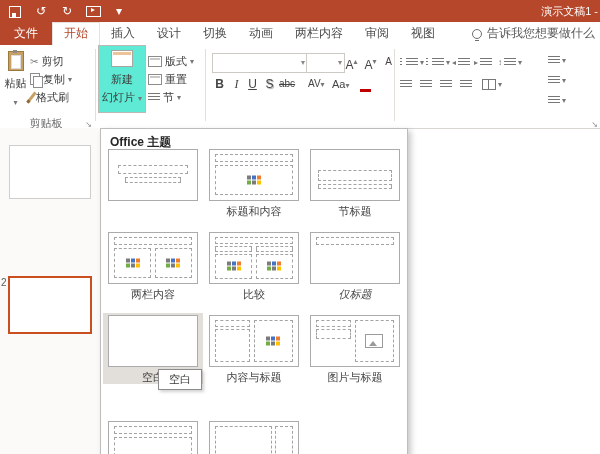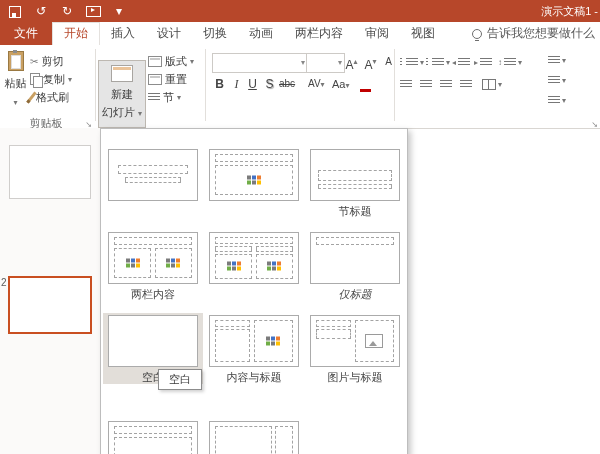--- a/index.html
+++ b/index.html
@@ -38,22 +38,22 @@
   .clipboard-ico{display:block;width:14px;height:18px;margin:3px auto 2px;background:#C9A063;border:1px solid #9A7942;position:relative;}
   .clipboard-ico::before{content:"";position:absolute;left:2px;top:3px;right:2px;bottom:1px;background:#fff;border:1px solid #DDD;}
   .clipboard-ico::after{content:"";position:absolute;left:4px;top:-2px;width:4px;height:3px;background:#8C8C8C;}
 
   .btn-sm{position:absolute;height:16px;display:flex;align-items:center;gap:3px;font-size:11px;color:#3B3B3B;white-space:nowrap;}
   .ico{font-size:10px;color:#777;}
   .copy-ico{display:inline-block;width:8px;height:10px;border:1px solid #8C8C8C;background:#fff;position:relative;}
   .copy-ico::after{content:"";position:absolute;left:2px;top:2px;width:8px;height:10px;border:1px solid #8C8C8C;background:#fff;}
   .brush-ico{display:inline-block;width:3px;height:10px;background:#C9A063;transform:rotate(38deg);border-bottom:3px solid #8C6A3A;}
 
-  .newslide{position:absolute;left:98px;top:15px;width:46px;height:66px;text-align:center;
-            background:#e5e5e5;border:1px solid #BDB8B1;}
+  .newslide{position:absolute;left:98px;top:0;width:46px;height:66px;text-align:center;
+            background:#5eead4;border:1px solid #BDB8B1;}
   .ns-ico{display:block;width:20px;height:15px;background:#fff;border:1px solid #A8A5A1;margin:4px auto 2px;position:relative;}
   .ns-ico::before{content:"";position:absolute;left:1px;top:1px;right:1px;height:3px;background:#EBC49A;}
   .ns-l2{font-size:11px;color:#3B3B3B;}
 
   .mini-slide{display:inline-block;width:12px;height:9px;border:1px solid #8C8C8C;background:#fff;position:relative;}
   .mini-slide::before{content:"";position:absolute;left:1px;top:1px;right:1px;height:2px;background:#C9C9C9;}
 
   .combo{position:absolute;height:18px;background:#fff;border:1px solid #CDCAC6;font-size:11px;color:#444;line-height:18px;padding-left:4px;}
   .combo .combo-caret{position:absolute;right:2px;top:0;font-size:8px;color:#888;line-height:18px;}
 
@@ -269,20 +269,21 @@
     <div class="launcher" style="left:588px;">↘</div>
   </div>
 
   <div class="slides-panel">
     <div class="slide-thumb s1"></div>
     <div class="slide-num">2</div>
     <div class="slide-thumb s2"></div>
   </div>
 
   <div class="gallery">
+    <div class="gallery-header">Office 主题</div>
     <div class="grid">
         <div class="cell" style="left: 2px; top: 18px;">
           <div class="thumb">
             <div class="ph" style="left: 10%; top: 30%; width: 80%; height: 17%;"></div>
             <div class="ph" style="left: 18%; top: 53%; width: 64%; height: 12%;"></div>
           </div>
         </div>
         <div class="cell" style="left: 103px; top: 18px;">
           <div class="thumb">
             <div class="ph" style="left: 6%; top: 8%; width: 88%; height: 16%;"></div>
@@ -290,20 +291,21 @@
               <div class="phicons">
                 <span style="background: rgb(123, 123, 123);"></span>
                 <span style="background: rgb(68, 114, 196);"></span>
                 <span style="background: rgb(237, 125, 49);"></span>
                 <span style="background: rgb(112, 173, 71);"></span>
                 <span style="background: rgb(123, 123, 123);"></span>
                 <span style="background: rgb(255, 192, 0);"></span>
               </div>
             </div>
           </div>
+          <div class="thumb-label">标题和内容</div>
         </div>
         <div class="cell" style="left: 2px; top: 101px;">
           <div class="thumb">
             <div class="ph" style="left: 6%; top: 8%; width: 88%; height: 16%;"></div>
             <div class="ph" style="left: 6%; top: 30%; width: 42%; height: 60%;">
               <div class="phicons">
                 <span style="background: rgb(123, 123, 123);"></span>
                 <span style="background: rgb(68, 114, 196);"></span>
                 <span style="background: rgb(237, 125, 49);"></span>
                 <span style="background: rgb(112, 173, 71);"></span>
@@ -350,20 +352,21 @@
               <div class="phicons">
                 <span style="background: rgb(123, 123, 123);"></span>
                 <span style="background: rgb(68, 114, 196);"></span>
                 <span style="background: rgb(237, 125, 49);"></span>
                 <span style="background: rgb(112, 173, 71);"></span>
                 <span style="background: rgb(123, 123, 123);"></span>
                 <span style="background: rgb(255, 192, 0);"></span>
               </div>
             </div>
           </div>
+          <div class="thumb-label">比较</div>
         </div>
         <div class="cell" style="left: 204px; top: 101px; font-style: italic;">
           <div class="thumb">
             <div class="ph" style="left: 6%; top: 8%; width: 88%; height: 16%;"></div>
           </div>
           <div class="thumb-label">仅标题</div>
         </div>
         <div class="cell selected" style="left: 2px; top: 184px;">
           <div class="thumb"></div>
           <div class="thumb-label">空白</div>

